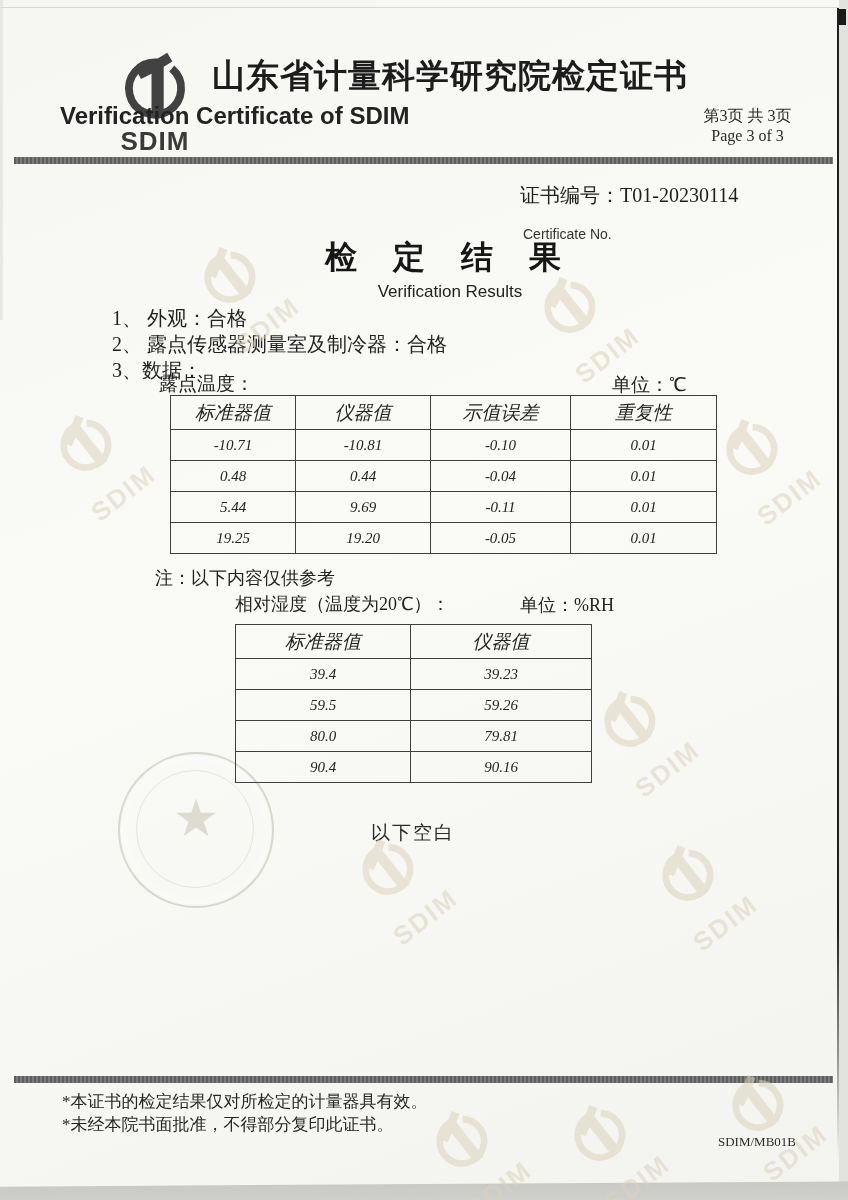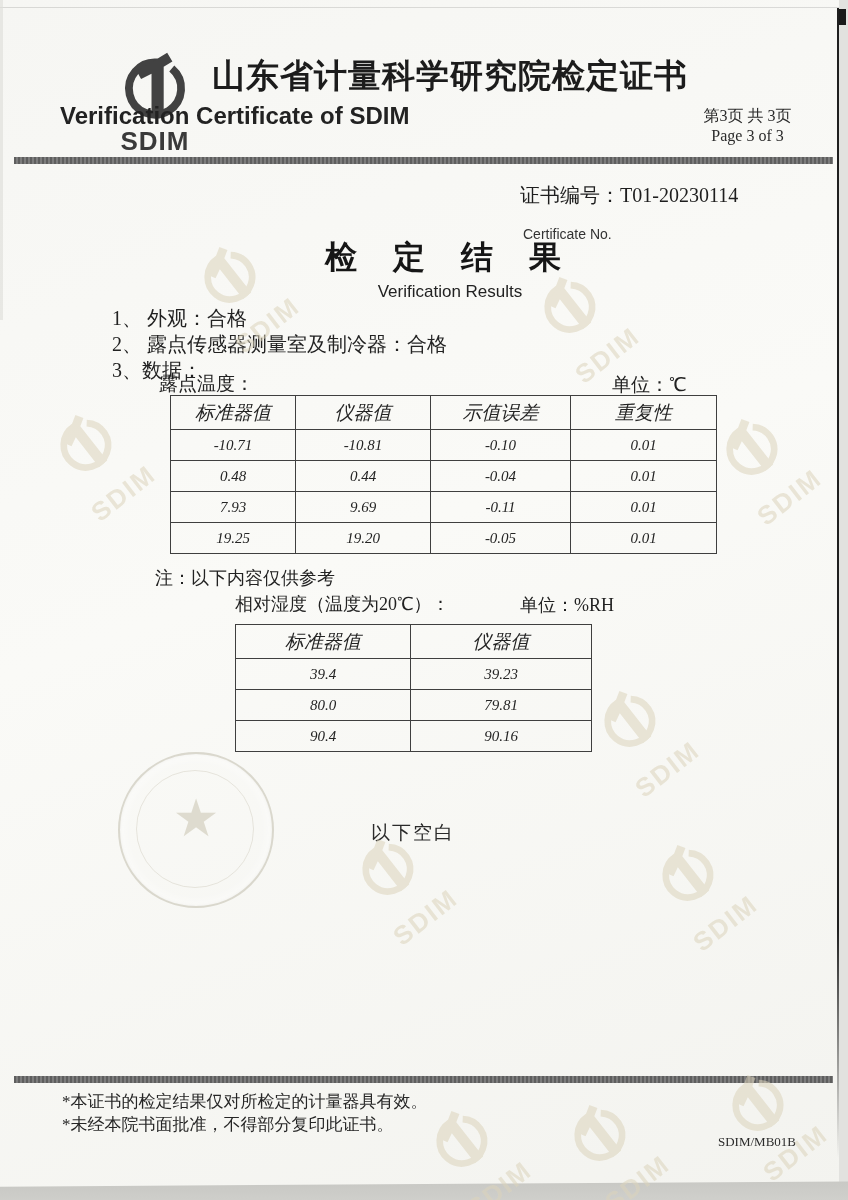--- a/index.html
+++ b/index.html
@@ -150,21 +150,21 @@
           <td>-0.10</td>
           <td>0.01</td>
         </tr>
         <tr>
           <td>0.48</td>
           <td>0.44</td>
           <td>-0.04</td>
           <td>0.01</td>
         </tr>
         <tr>
-          <td>7.93</td>
+          <td>5.44</td>
           <td>9.69</td>
           <td>-0.11</td>
           <td>0.01</td>
         </tr>
         <tr>
           <td>19.25</td>
           <td>19.20</td>
           <td>-0.05</td>
           <td>0.01</td>
         </tr>
@@ -184,20 +184,24 @@
           <th>标准器值</th>
           <th>仪器值</th>
         </tr>
       </thead>
     <tbody>
         <tr>
           <td>39.4</td>
           <td>39.23</td>
         </tr>
         <tr>
+          <td>59.5</td>
+          <td>59.26</td>
+        </tr>
+        <tr>
           <td>80.0</td>
           <td>79.81</td>
         </tr>
         <tr>
           <td>90.4</td>
           <td>90.16</td>
         </tr>
       </tbody>
   </table>
 

